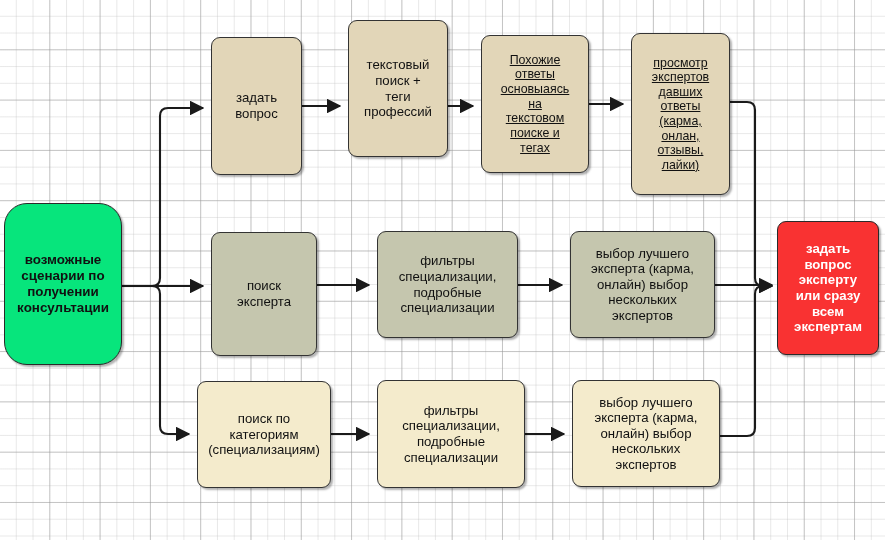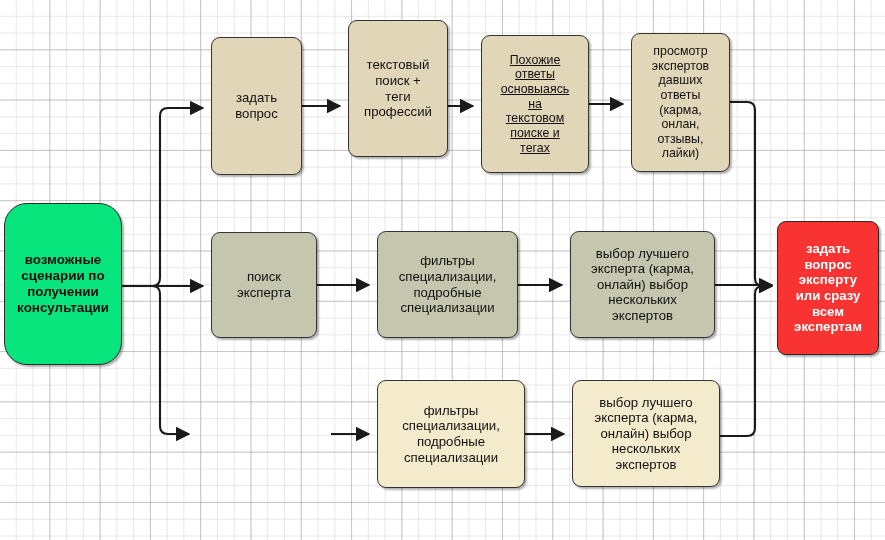--- a/index.html
+++ b/index.html
@@ -89,41 +89,44 @@
 поиск +
 теги
 профессий</div>
   <div class="node beige fs12" style="left:481px;top:35px;width:108px;height:138px;text-decoration:underline;">Похожие
 ответы
 основыаясь
 на
 текстовом
 поиске и
 тегах</div>
-  <div class="node beige fs12" style="left:631px;top:33px;width:99px;height:139px;">просмотр
+  <div class="node beige fs12" style="left:631px;top:33px;width:99px;height:162px;text-decoration:underline;">просмотр
 экспертов
 давших
 ответы
 (карма,
 онлан,
 отзывы,
 лайки)</div>
 
-  <div class="node olive fs13" style="left:211px;top:232px;width:106px;height:106px;">поиск
+  <div class="node olive fs13" style="left:211px;top:232px;width:106px;height:124px;">поиск
 эксперта</div>
   <div class="node olive fs13" style="left:377px;top:231px;width:141px;height:107px;">фильтры
 специализации,
 подробные
 специализации</div>
   <div class="node olive fs13" style="left:570px;top:231px;width:145px;height:107px;">выбор лучшего
 эксперта (карма,
 онлайн) выбор
 нескольких
 экспертов</div>
 
+  <div class="node cream fs13" style="left:197px;top:381px;width:134px;height:107px;">поиск по
+категориям
+(специализациям)</div>
   <div class="node cream fs13" style="left:377px;top:380px;width:148px;height:108px;">фильтры
 специализации,
 подробные
 специализации</div>
   <div class="node cream fs13" style="left:572px;top:380px;width:148px;height:107px;">выбор лучшего
 эксперта (карма,
 онлайн) выбор
 нескольких
 экспертов</div>
 

